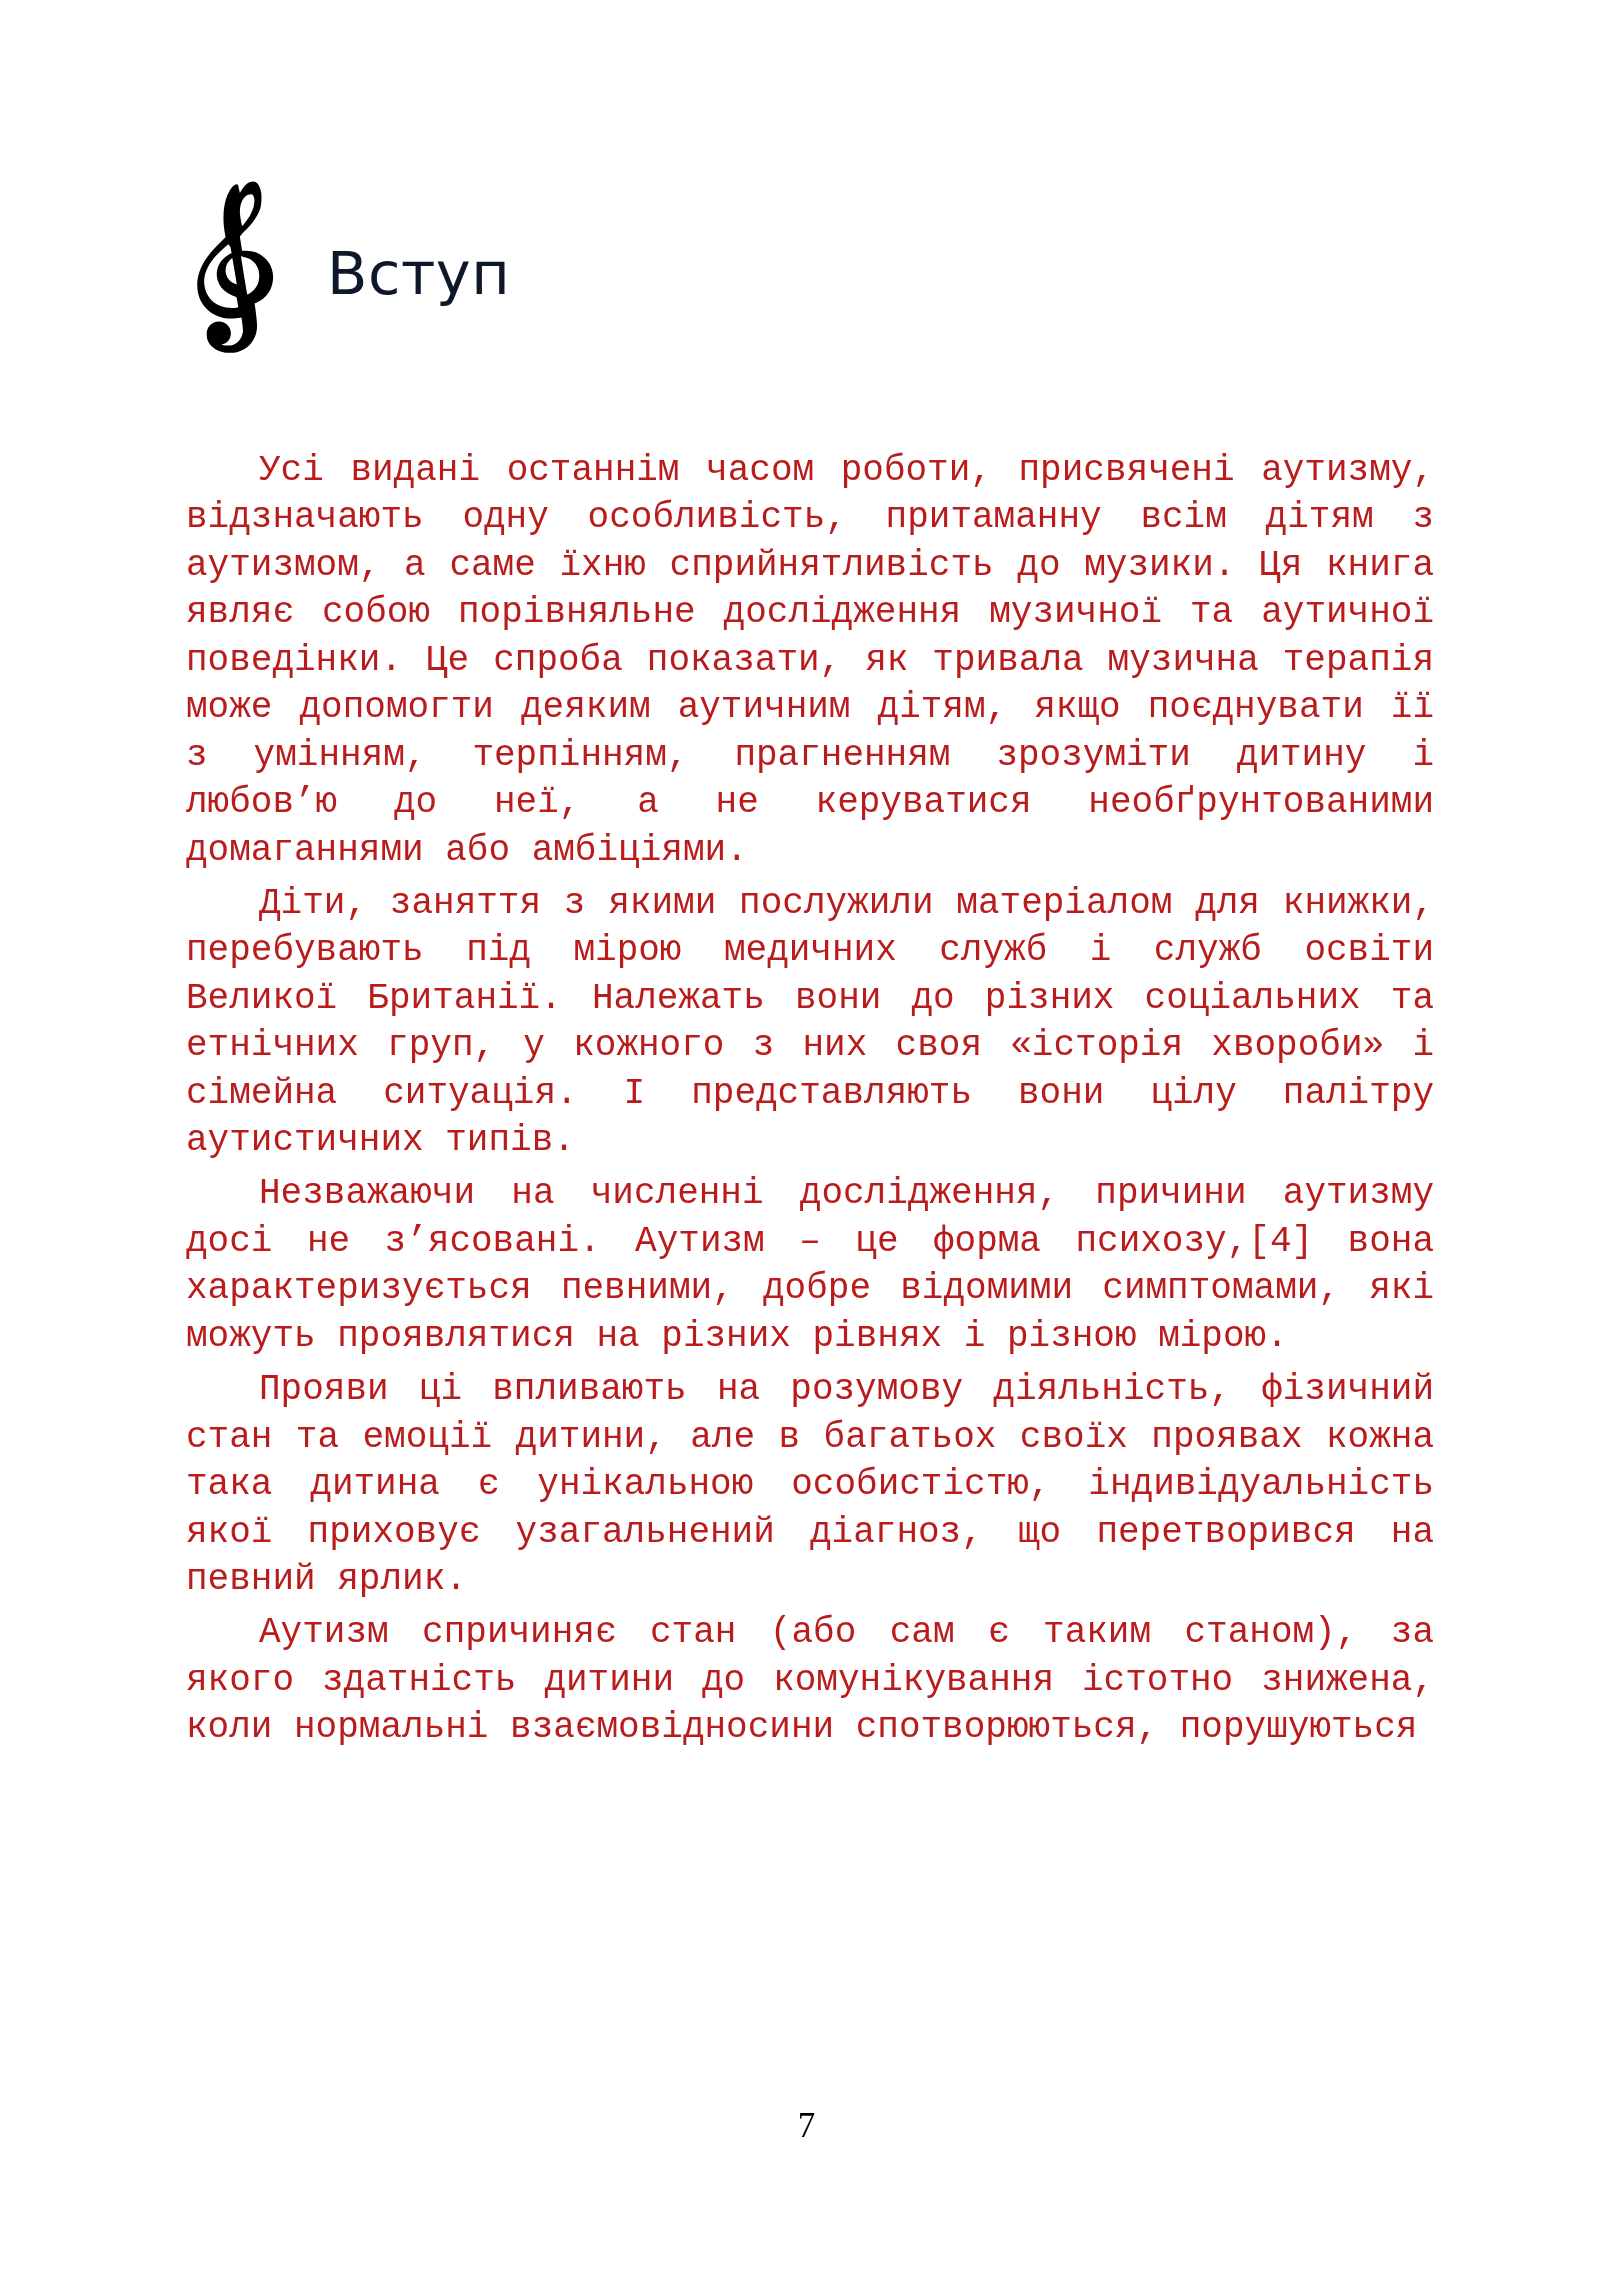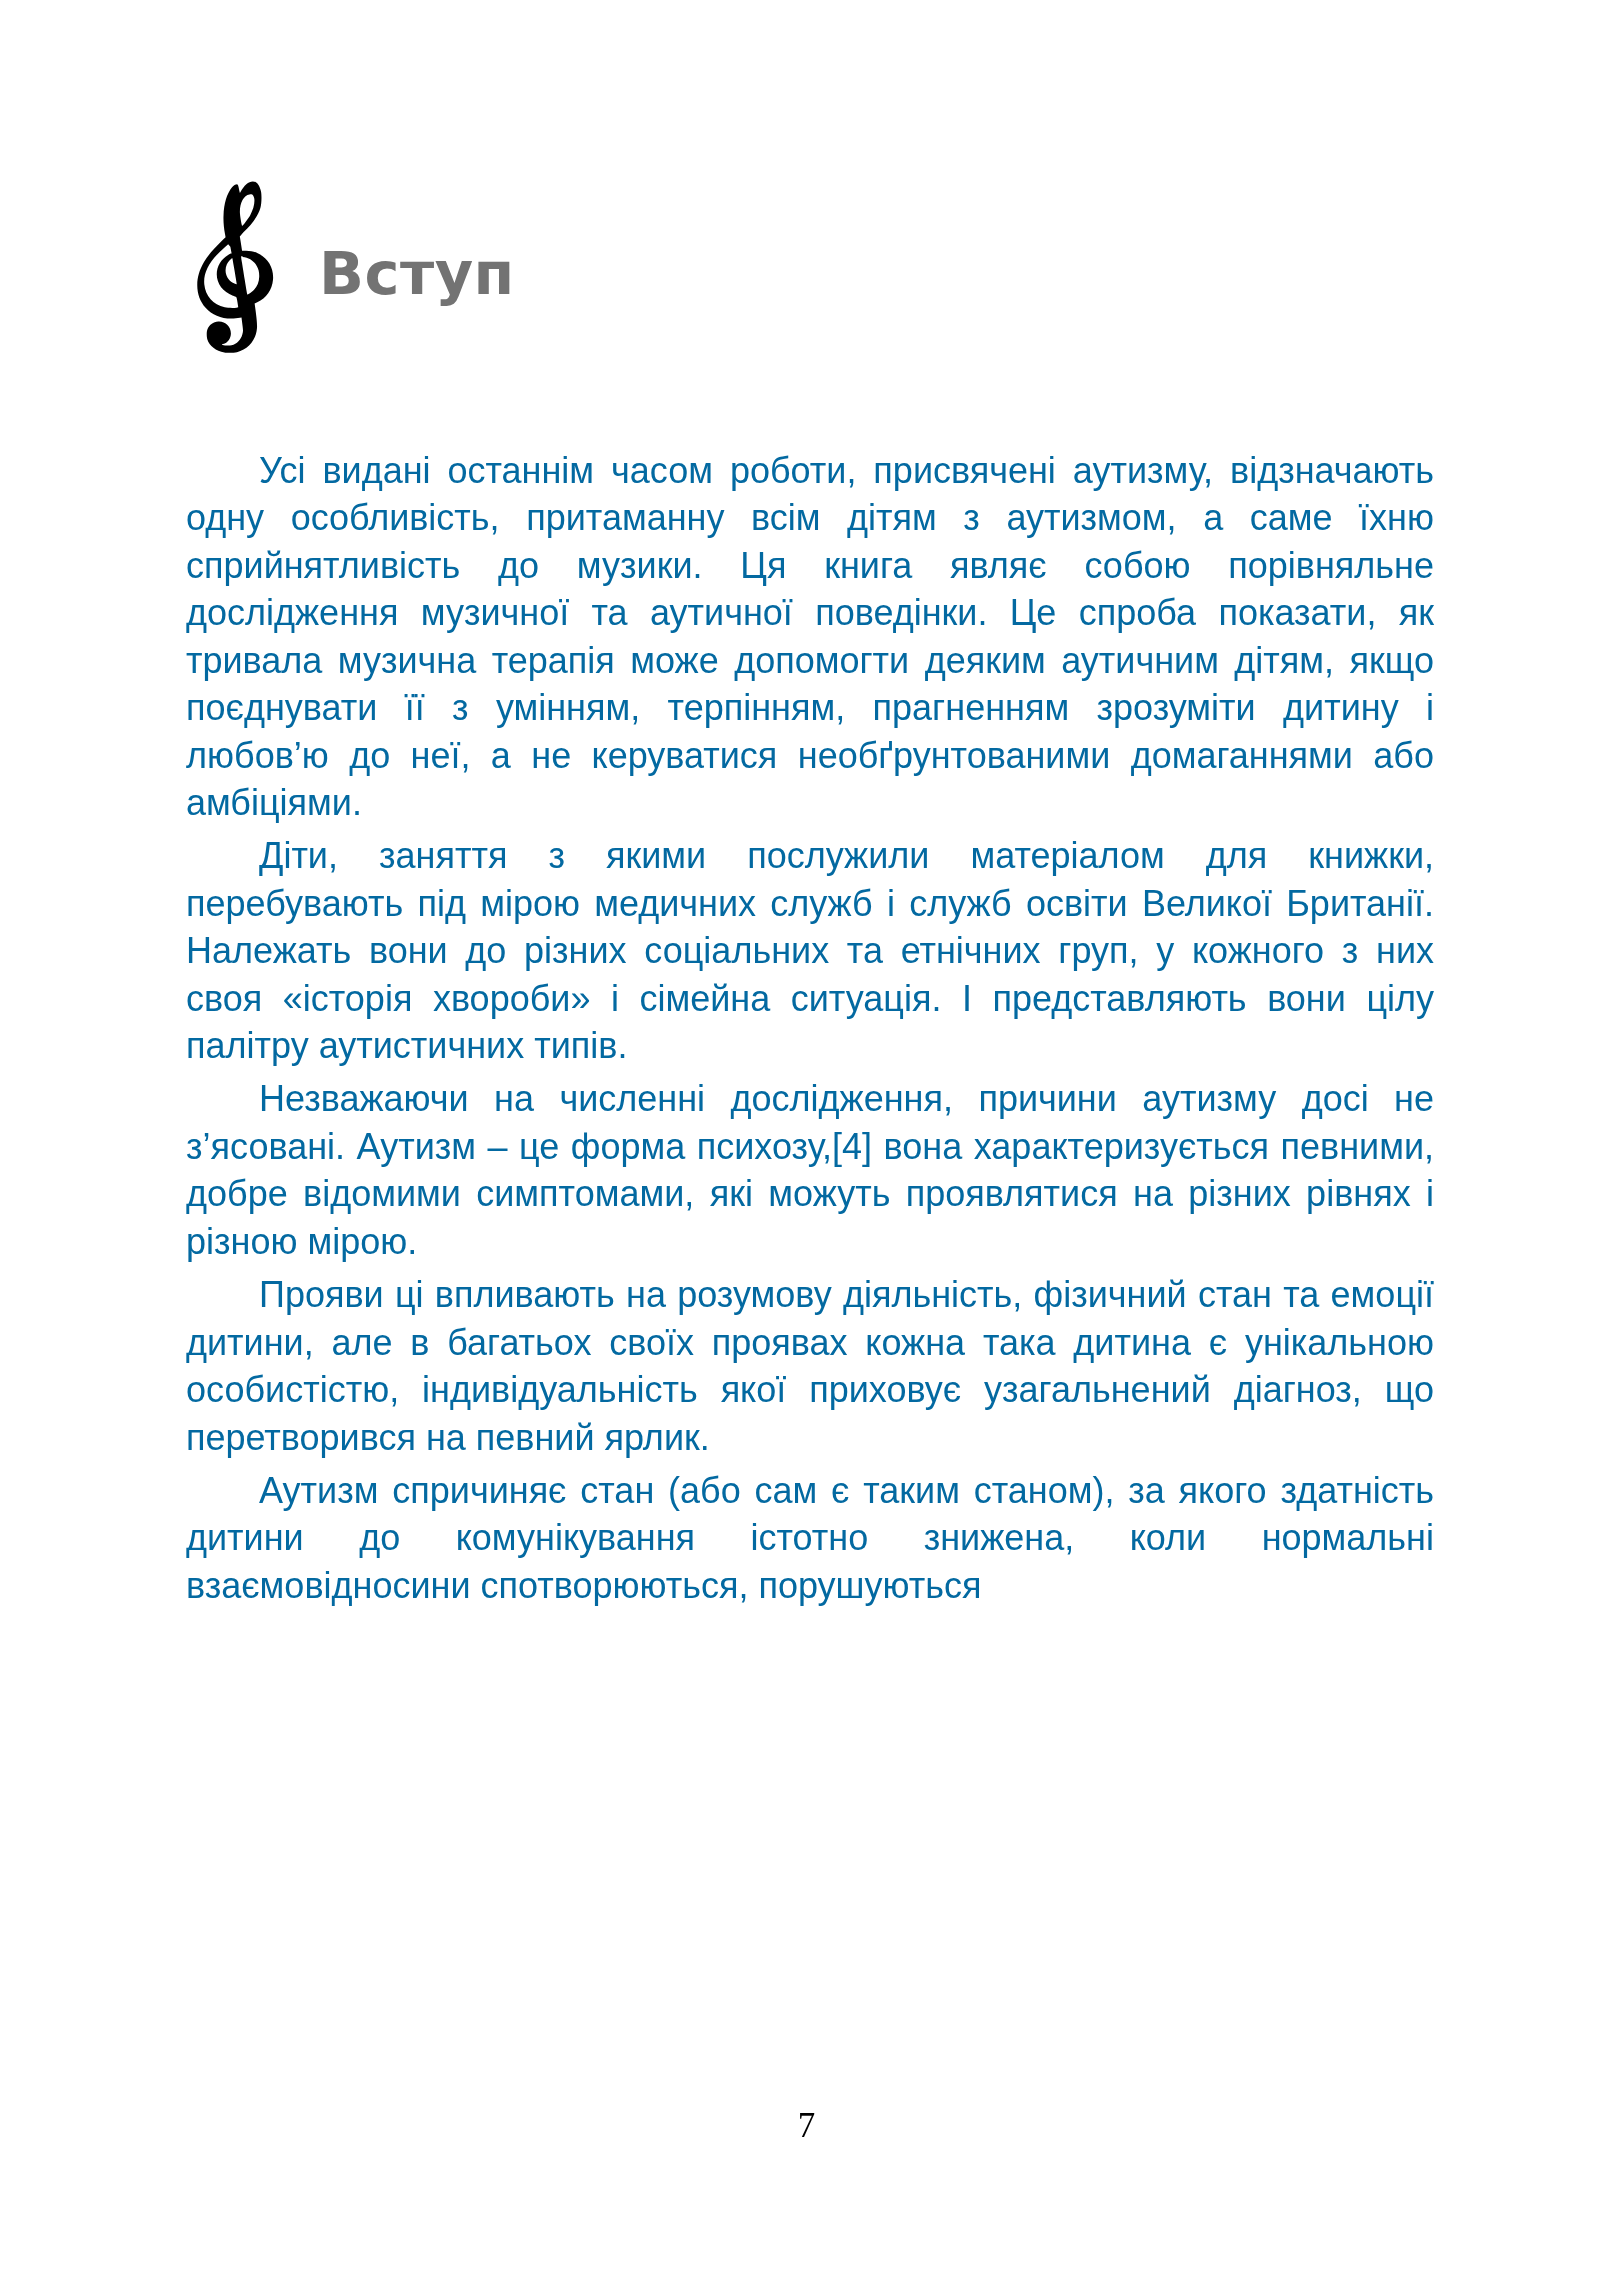--- a/index.html
+++ b/index.html
@@ -34,30 +34,31 @@
     height: 179px;
     flex: 0 0 auto;
     display: block;
     line-height: 0;
     margin-top: -7.5px;
   }
   .clef-icon svg { display: block; }
   .chapter-title {
     font-family: "DejaVu Sans", sans-serif;
     font-size: 59px;
-    font-weight: 700;
+    font-weight: 400;
     letter-spacing: 0.5px;
-    color: #737373;
+    color: #0f172a;
     line-height: 1;
+    margin-left: 8px;
   }
   p.body-text {
-    font-family: Liberation Sans, sans-serif;
+    font-family: Liberation Mono, monospace;
     font-size: 36px;
     line-height: 1.32;
-    color: #0369a1;
+    color: #b91c1c;
     text-align: justify;
     text-indent: 73px;
     margin: 0 0 5.6px 0;
     hyphens: manual;
   }
   .page-number {
     position: absolute;
     left: 0;
     right: 0;
     top: 2106px;

